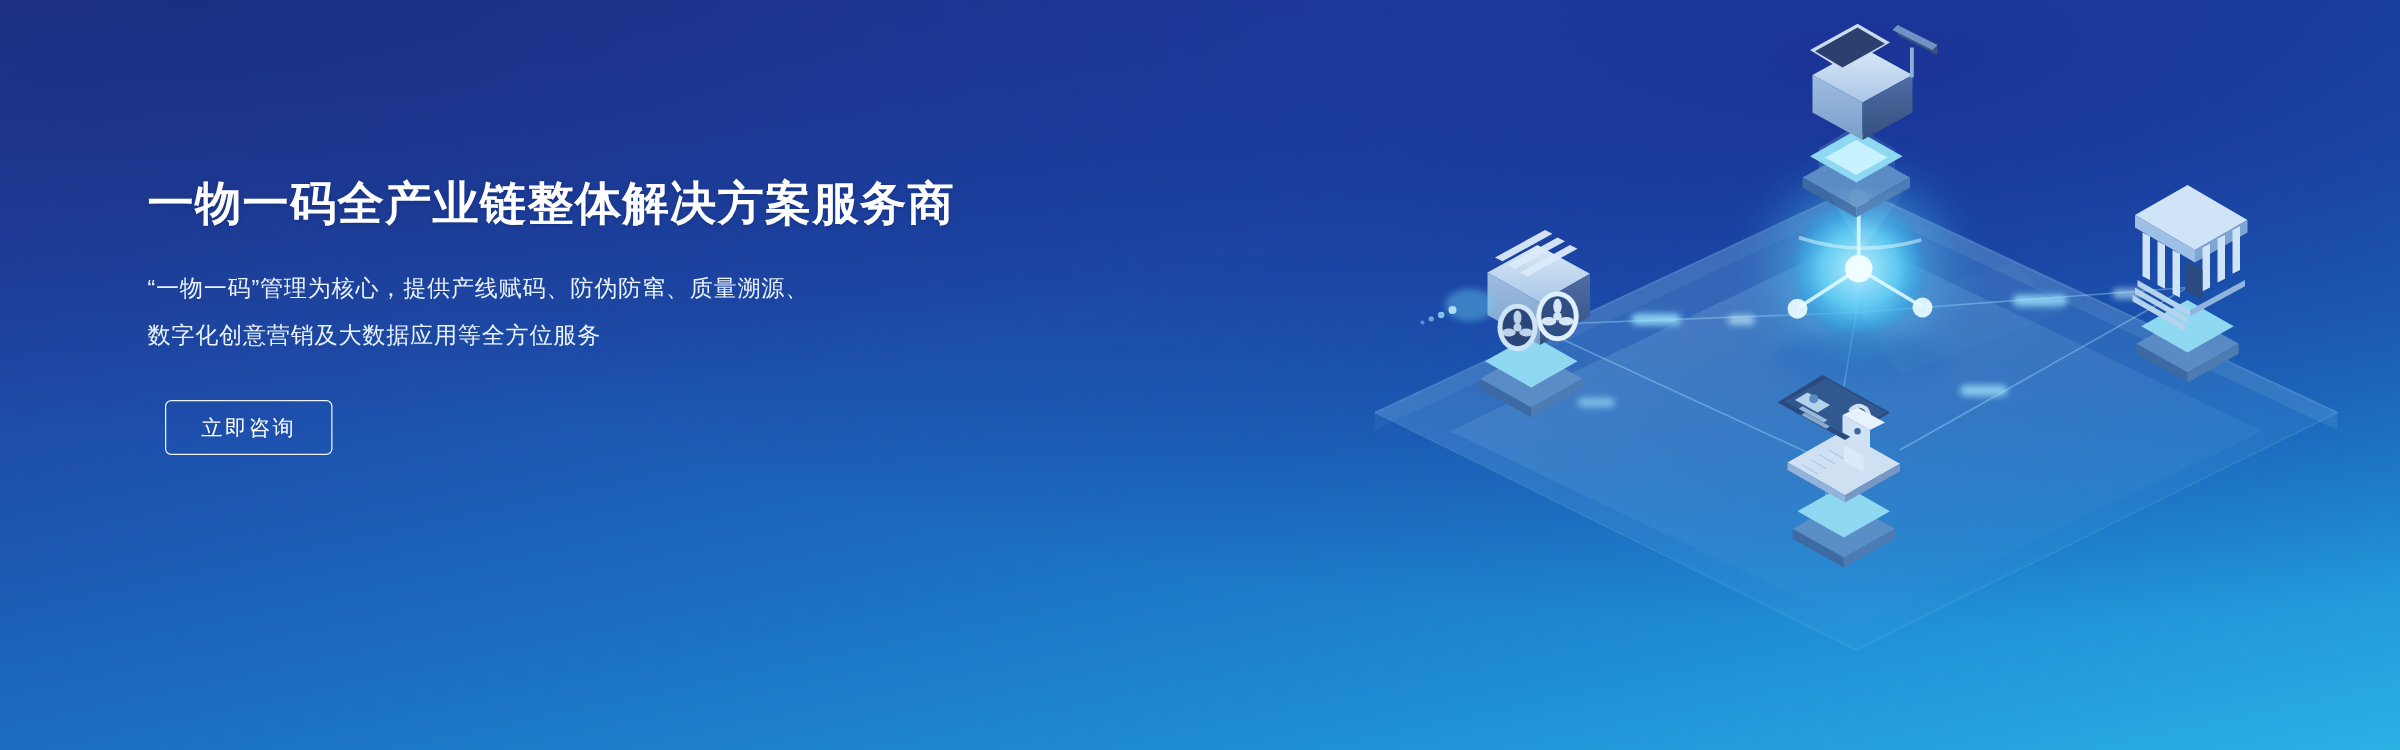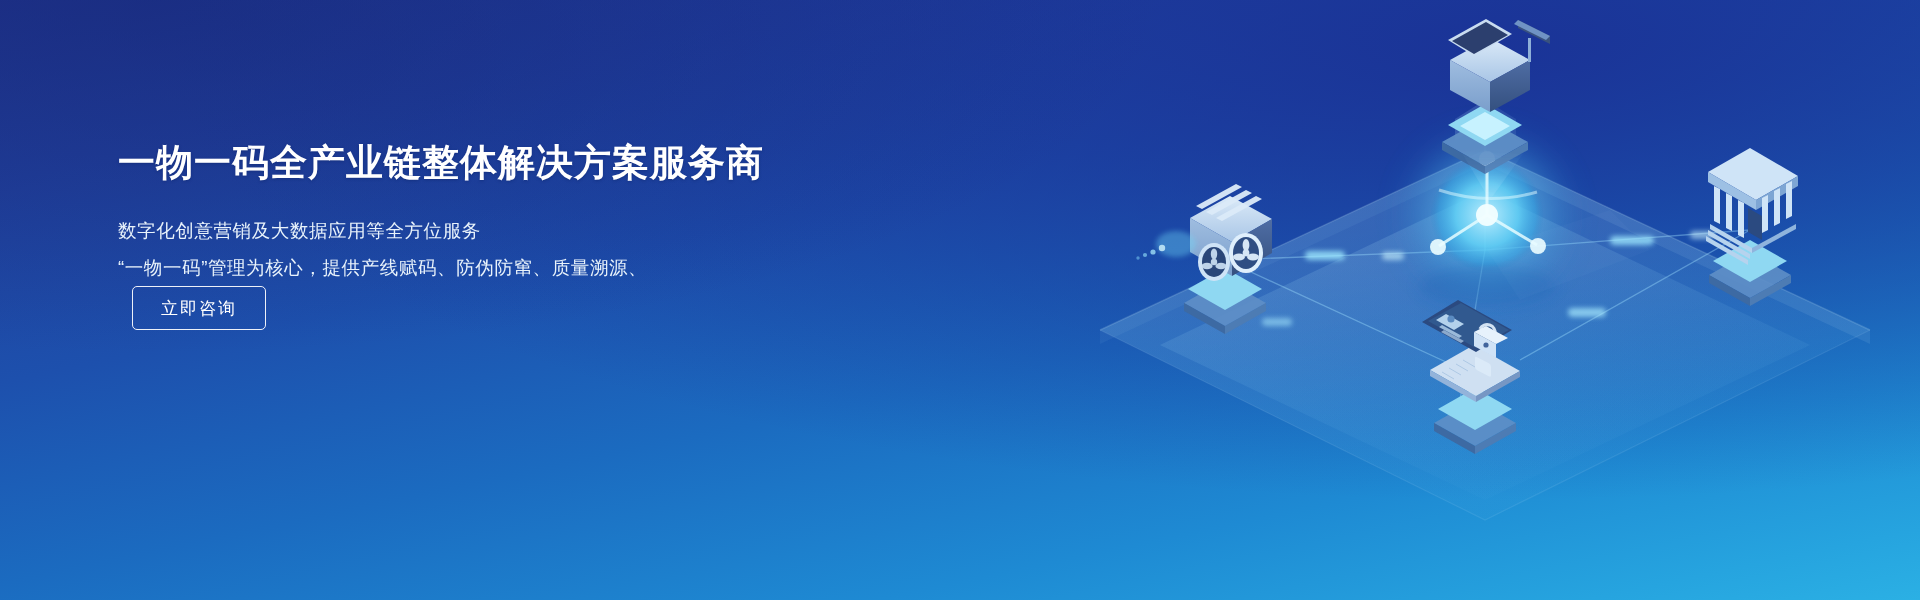--- a/index.html
+++ b/index.html
@@ -34,44 +34,44 @@
     font-size:37px;font-weight:bold;color:#ffffff;letter-spacing:1px;
     line-height:1.25;margin:12px 0 26px 0;white-space:nowrap;
     text-shadow:0 1px 3px rgba(10,28,90,0.35);
   }
   .sub-line{
     font-size:18.5px;color:#e9f3fb;line-height:2.0;letter-spacing:0.6px;
     margin:0;white-space:nowrap;font-weight:400;
   }
   .cta{
     display:inline-flex;align-items:center;justify-content:center;
-    margin-left:14px;
+    margin-top:34px;margin-left:14px;
     width:134px;height:44px;
     border:1.6px solid rgba(255,255,255,0.92);
     border-radius:5px;background:transparent;
     color:#ffffff;font-size:17px;letter-spacing:2px;
     cursor:pointer;box-sizing:border-box;
   }
 
   
   .art{position:absolute;left:1050px;top:0;width:870px;height:600px;}
   .art svg{display:block;width:870px;height:600px;}
 </style>
 </head>
 <body>
 
 <div class="banner">
   <div class="vignette"></div>
 
   <div class="copy">
     <h1 class="headline">一物一码全产业链整体解决方案服务商</h1>
 
+    <p class="sub-line">“一物一码”管理为核心，提供产线赋码、防伪防窜、质量溯源、</p>
+
     <p class="sub-line">数字化创意营销及大数据应用等全方位服务</p>
-
-    <p class="sub-line">“一物一码”管理为核心，提供产线赋码、防伪防窜、质量溯源、</p>
 
     <div class="cta">立即咨询</div>
   </div>
 
   <div class="art">
     <svg viewBox="0 0 870 600" xmlns="http://www.w3.org/2000/svg">
       <defs>
         <linearGradient id="plat" x1="0" y1="0" x2="0.6" y2="1">
           <stop offset="0%" stop-color="#9fd6f5" stop-opacity="0.30"></stop>
           <stop offset="60%" stop-color="#7cc3ee" stop-opacity="0.16"></stop>

